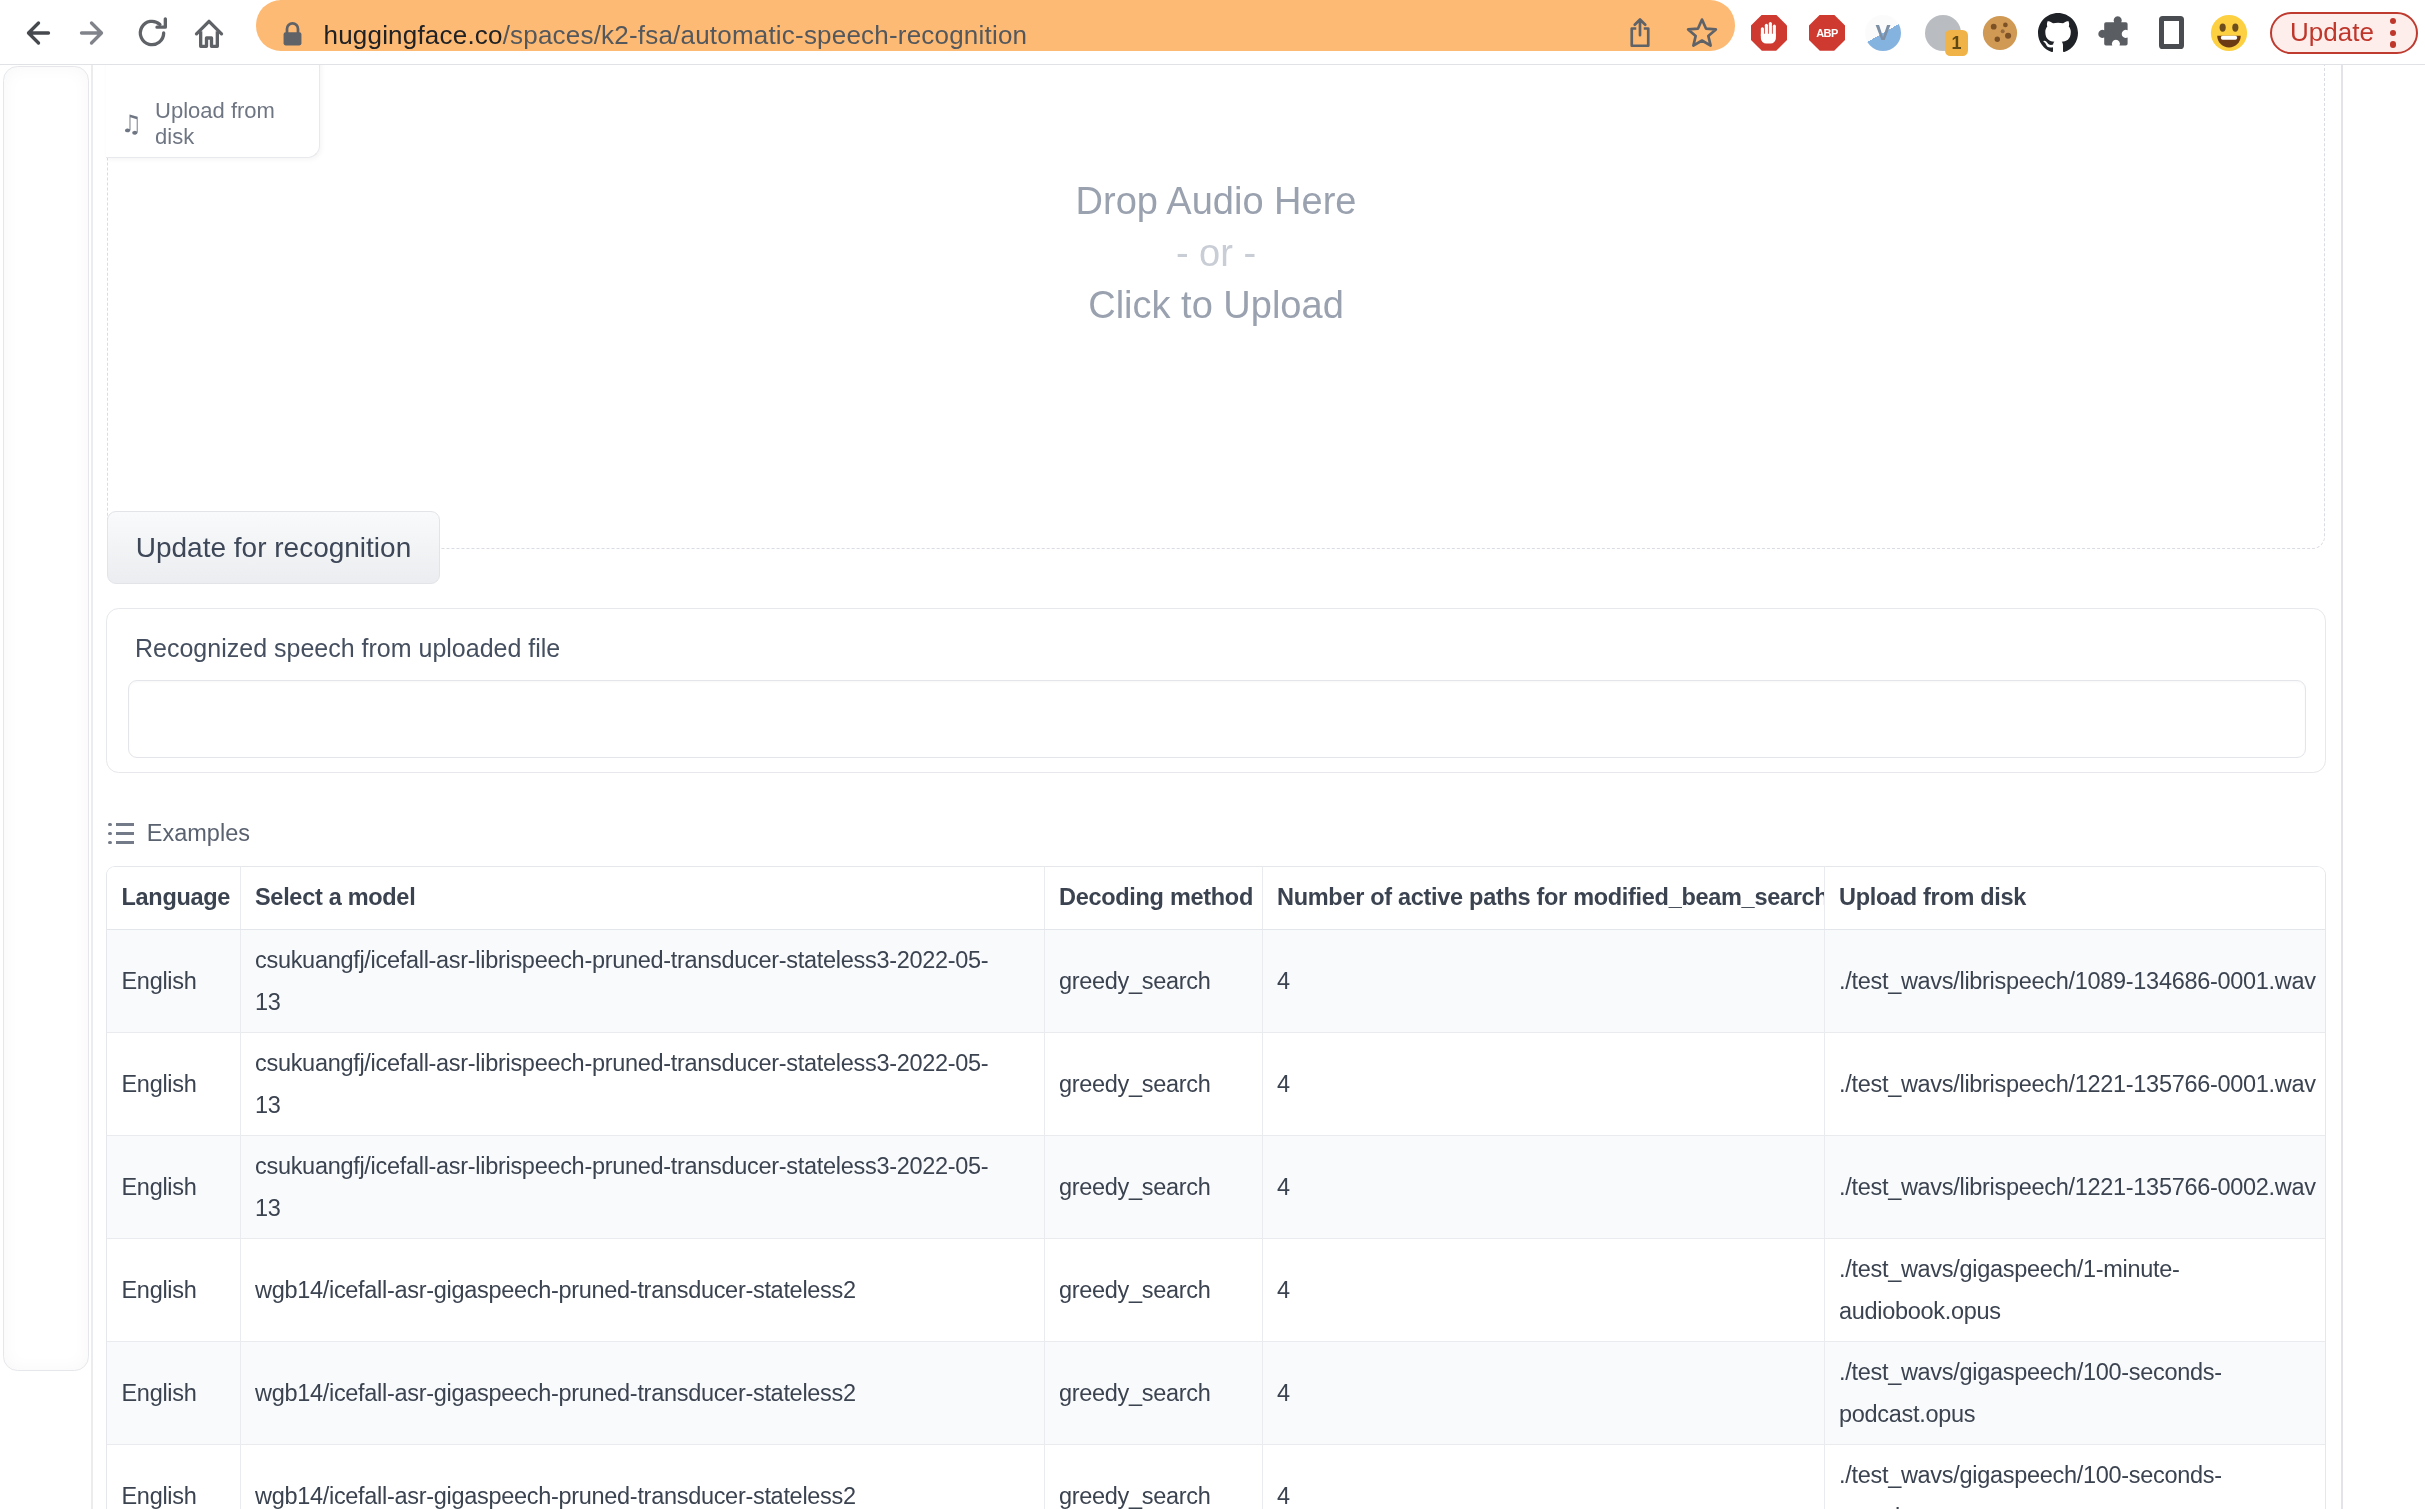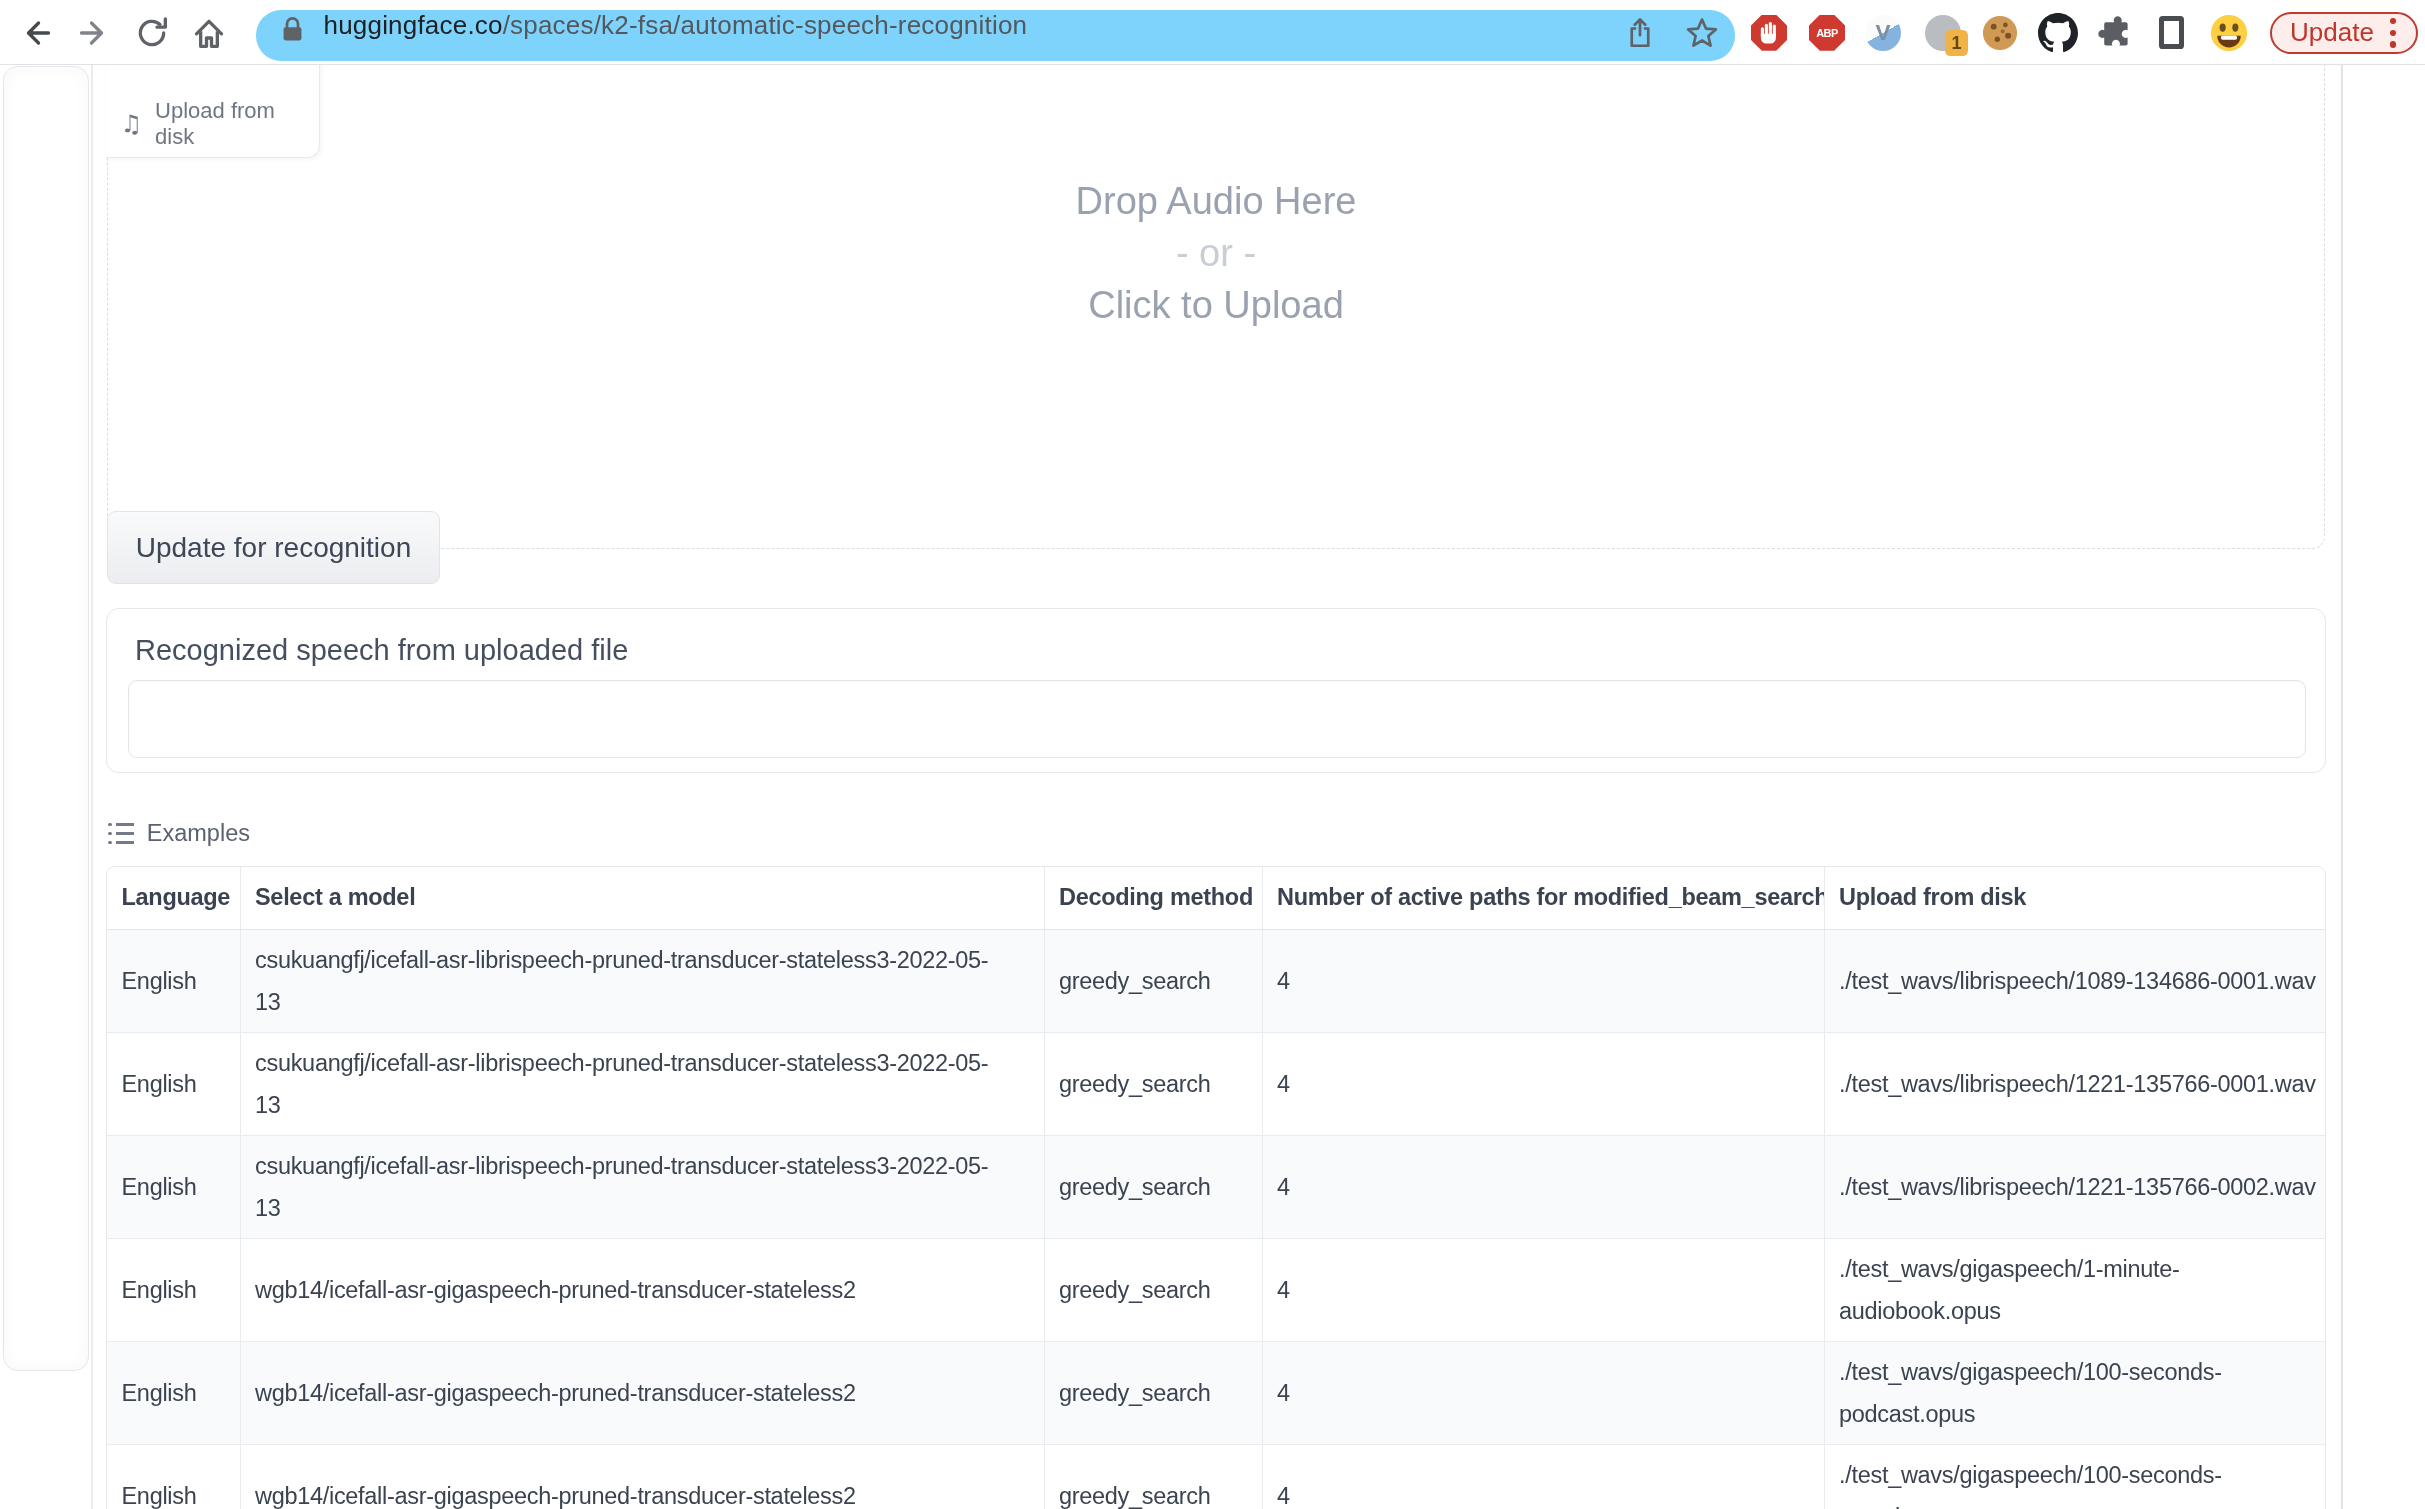--- a/index.html
+++ b/index.html
@@ -4,22 +4,22 @@
 <style>
   * { margin:0; padding:0; box-sizing:border-box; }
   html,body { width:2426px; height:1509px; overflow:hidden; background:#fff;
               font-family:"Liberation Sans","DejaVu Sans",sans-serif; }
 
   
   .toolbar { position:relative; width:2426px; height:65px; background:#ffffff;
              border-bottom:0.9px solid #e0e2e6; z-index:50; }
   .tb-icon { position:absolute; top:12.7px; width:40px; height:40px; display:flex;
              align-items:center; justify-content:center; border-radius:50%; }
-  .omnibox { position:absolute; left:256px; top:10px; width:1479px; height:51px;
-             background:#7dd3fc; border-radius:25px; display:flex; align-items:flex-start; }
+  .omnibox { position:absolute; left:256px; top:0; width:1479px; height:51px;
+             background:#fdba74; border-radius:25px; display:flex; align-items:flex-end; }
   .omni-lock { margin-left:20px; display:flex; align-items:center; }
   .omni-text { margin-left:14.5px; font-size:26px; color:#202124; white-space:nowrap;
                letter-spacing:0.2px; }
   .omni-text .path { color:#54585c; }
 
   .ext { position:absolute; top:12.7px; width:40px; height:40px; display:flex;
          align-items:center; justify-content:center; }
   .octagon { width:36px; height:36px; background:#cf3a30; color:#fff;
              clip-path:polygon(30% 0,70% 0,100% 30%,100% 70%,70% 100%,30% 100%,0 70%,0 30%);
              display:flex; align-items:center; justify-content:center; }
@@ -67,21 +67,21 @@
 
   .submit-btn { position:absolute; left:107px; top:446px; width:333px; height:73px;
                 border:0.9px solid #e2e4e8; border-radius:9px;
                 background:linear-gradient(180deg,#f9fafb,#ebedf0);
                 font-size:28px; font-weight:500; color:#3d4758;
                 display:flex; align-items:center; justify-content:center;
                 font-family:"Liberation Sans","DejaVu Sans",sans-serif; cursor:pointer; }
 
   .out-panel { position:absolute; left:106px; top:543px; width:2220px; height:165px;
                border:0.9px solid #e6e8eb; border-radius:12.7px; background:#fff; }
-  .out-label { position:absolute; left:28px; top:25px; font-size:29px; color:#454f5f; }
+  .out-label { position:absolute; left:28px; top:25px; font-size:25px; color:#454f5f; }
   .out-box { position:absolute; left:21px; top:71px; width:2178px; height:78px;
              border:0.9px solid #e3e5ea; border-radius:9px; background:#fff;
              box-shadow:inset 0 0.9px 2.7px rgba(0,0,0,0.03); resize:none; outline:none;
              font-size:25px; color:#374151; padding:9px 14.5px;
              font-family:"Liberation Sans","DejaVu Sans",sans-serif; }
 
   .examples-row { position:absolute; left:108px; top:755px; display:flex; align-items:center; }
   .list-icon { display:flex; flex-direction:column; gap:5.4px; margin-right:12.7px; }
   .list-icon .li-row { display:flex; align-items:center; gap:4.5px; }
   .list-icon .li-dot { width:3.6px; height:3.6px; background:#737b88; border-radius:50%; }

